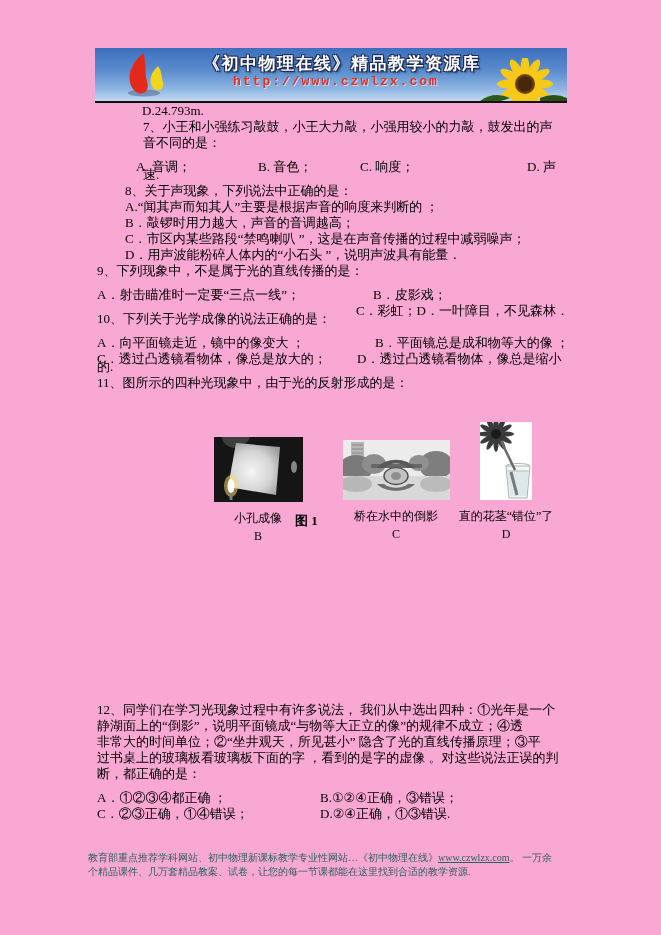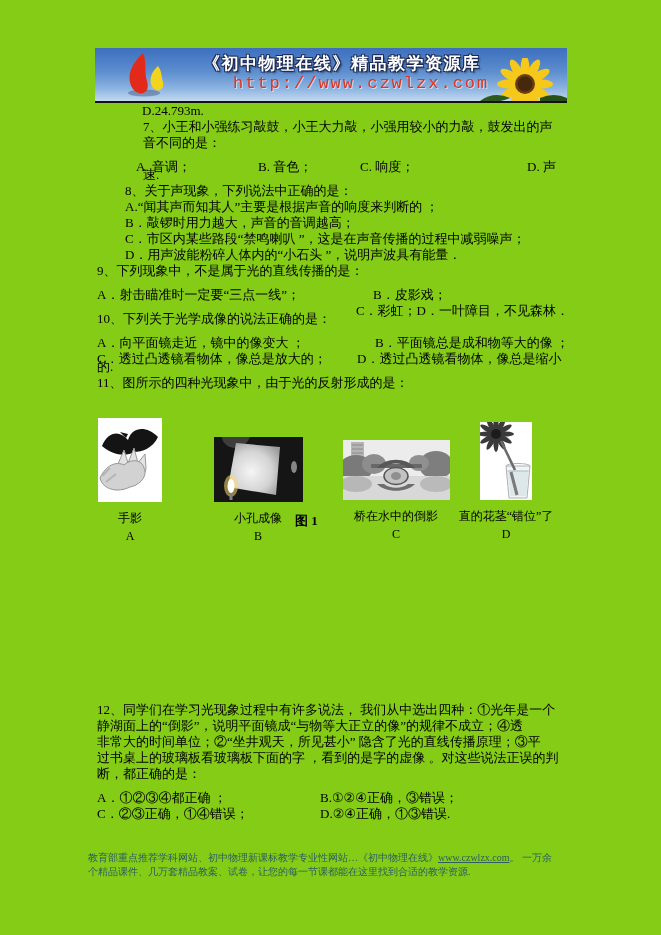--- a/index.html
+++ b/index.html
@@ -1,25 +1,25 @@
 <!DOCTYPE html>
 <html><head>
 <meta charset="utf-8">
 <style>
   html,body{margin:0;padding:0;background:#ffffff;}
-  .page{position:relative;width:661px;height:935px;background:#84cc16;overflow:hidden;
+  .page{position:relative;width:661px;height:935px;background:#f9a8d4;overflow:hidden;
         font-family:"Liberation Serif",serif;color:#000;}
   
   .banner{position:absolute;left:95px;top:48px;width:472px;height:53px;
           background:linear-gradient(to bottom,#3d6fbd 0%,#5d8ecf 45%,#8fb6e2 78%,#c3d9ee 100%);
           border-bottom:2px solid #121212;}
   .banner-title{position:absolute;left:108px;top:4px;font-size:17px;font-weight:bold;color:#fff;
           letter-spacing:1.5px;white-space:nowrap;
           text-shadow:-1px -1px 0 #1c2a55,1px -1px 0 #1c2a55,-1px 1px 0 #1c2a55,1px 1px 0 #1c2a55,2px 2px 2px rgba(0,0,0,.45);}
-  .banner-url{position:absolute;left:138px;top:26px;font-size:17px;font-weight:normal;color:#e5301c;
+  .banner-url{position:absolute;left:138px;top:26px;font-size:13px;font-weight:bold;color:#e5301c;
           letter-spacing:2px;white-space:nowrap;font-family:"Liberation Mono",monospace;
           text-shadow:1px 1px 0 rgba(255,255,255,.55);}
   .banner svg{position:absolute;}
   
   .content{position:absolute;left:97px;top:103px;width:472px;font-size:13px;line-height:16px;white-space:nowrap;}
   .ln{height:16px;}
   .ind45{padding-left:45px;} .ind46{padding-left:46px;} .ind39{padding-left:39px;}
   .ind28{padding-left:28px;} .ind3{padding-left:3px;text-align:right;}
   .opt{display:inline-block;vertical-align:top;margin-top:8px;}
   
@@ -98,32 +98,20 @@
       <span class="opt" style="width:278px">A．向平面镜走近，镜中的像变大 ；</span><span class="opt">B．平面镜总是成和物等大的像 ；</span>
     </div>
     <div class="ln">
       <span class="opt" style="width:260px">C．透过凸透镜看物体，像总是放大的；</span><span class="opt">D．透过凸透镜看物体，像总是缩小</span>
     </div>
     <div class="ln">的.</div>
 
     <div class="ln">11、图所示的四种光现象中，由于光的反射形成的是：</div>
   </div>
 
-  <div class="fig" style="left:90px;top:418px;width:80px;">
-    <svg width="64" height="84" viewBox="0 0 64 84">
-      <rect width="64" height="84" fill="#ffffff"></rect>
-      <path d="M4,28 C10,13 22,12 30,22 C34,9 48,7 60,19 C55,30 44,34 36,34 C28,39 14,37 4,28 Z" fill="#141414"></path>
-      <path d="M28,20 L22,14 L30,16 Z" fill="#141414"></path>
-      <path d="M20,46 L26,32 L30,45 L36,30 L40,45 L47,36 L48,50 C48,58 38,62 30,58 C24,55 20,51 20,46 Z" fill="#e3e3e3" stroke="#9a9a9a" stroke-width="1"></path>
-      <path d="M2,60 C8,47 18,43 26,47 C34,40 44,42 46,50 C50,58 42,67 32,69 C20,75 5,72 2,60 Z" fill="#d2d2d2" stroke="#949494" stroke-width="1"></path>
-      <path d="M4,58 L12,50 M8,64 L18,56" stroke="#b5b5b5" stroke-width="2" fill="none"></path>
-    </svg>
-    <div class="fig-caption">手影</div>
-    <div class="fig-letter">A</div>
-  </div>
 
   <div class="fig" style="left:212px;top:437px;width:92px;">
     <svg width="89" height="65" viewBox="0 0 89 65">
       <defs>
         <radialGradient id="pgrad" cx="45%" cy="55%" r="65%">
           <stop offset="0%" stop-color="#f5f5f5"></stop>
           <stop offset="60%" stop-color="#d4d4d4"></stop>
           <stop offset="100%" stop-color="#9d9d9d"></stop>
         </radialGradient>
       </defs>

